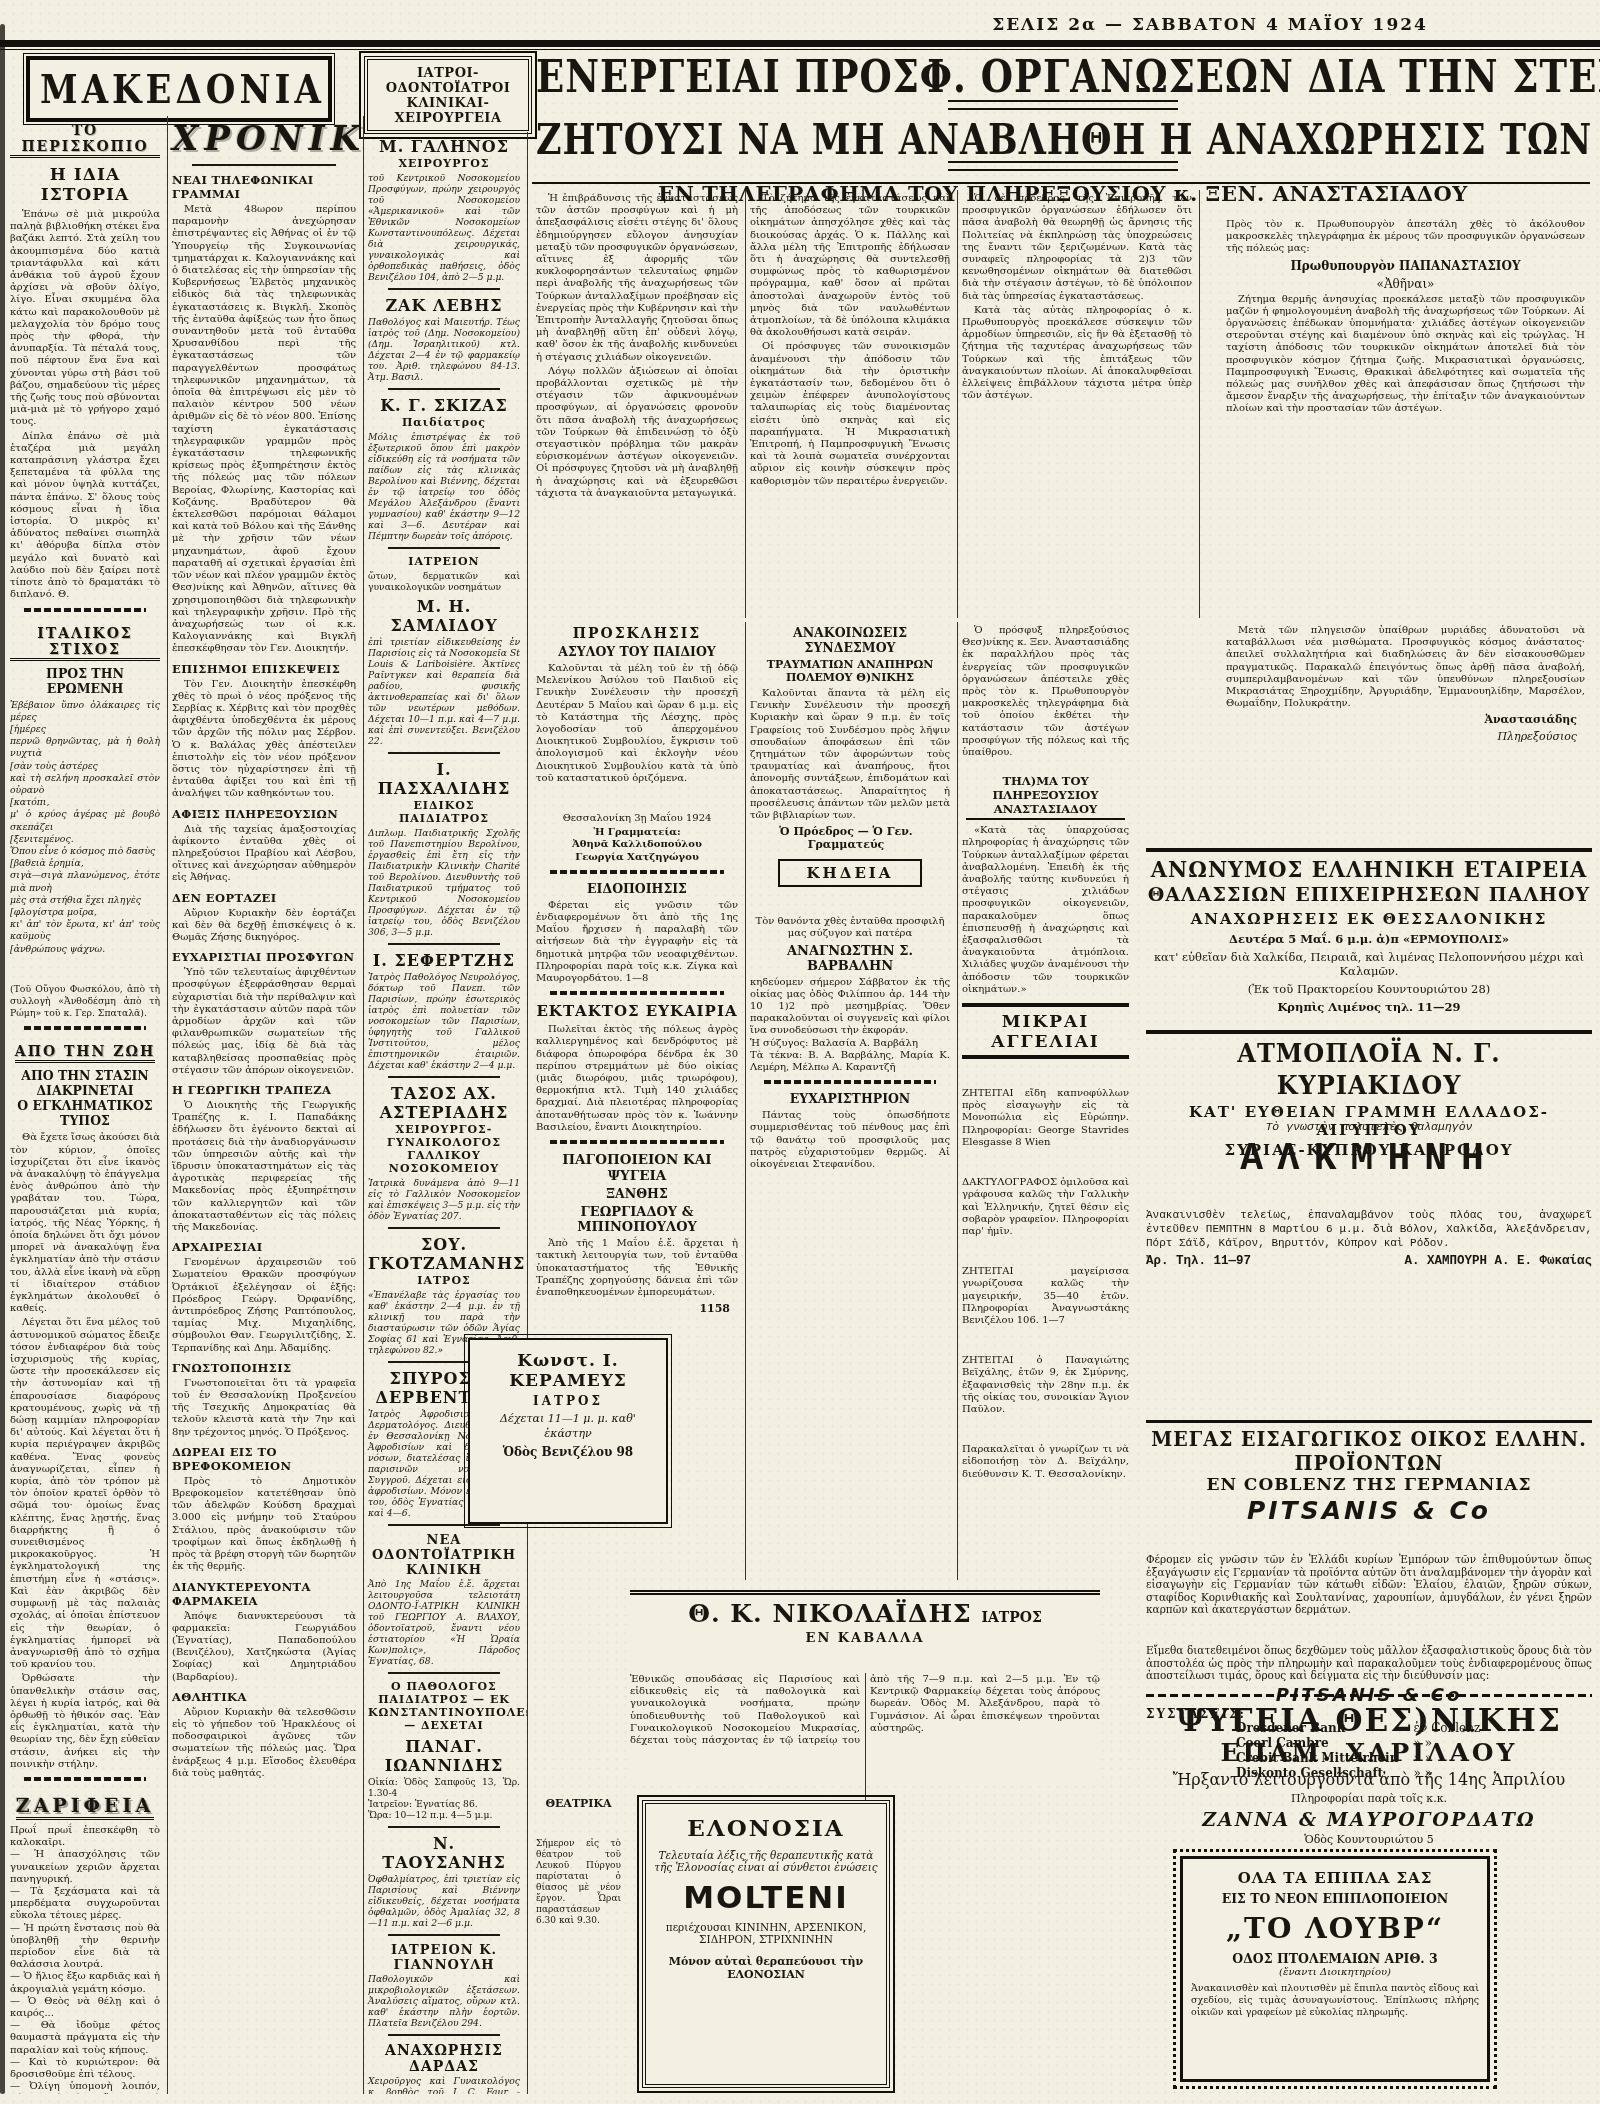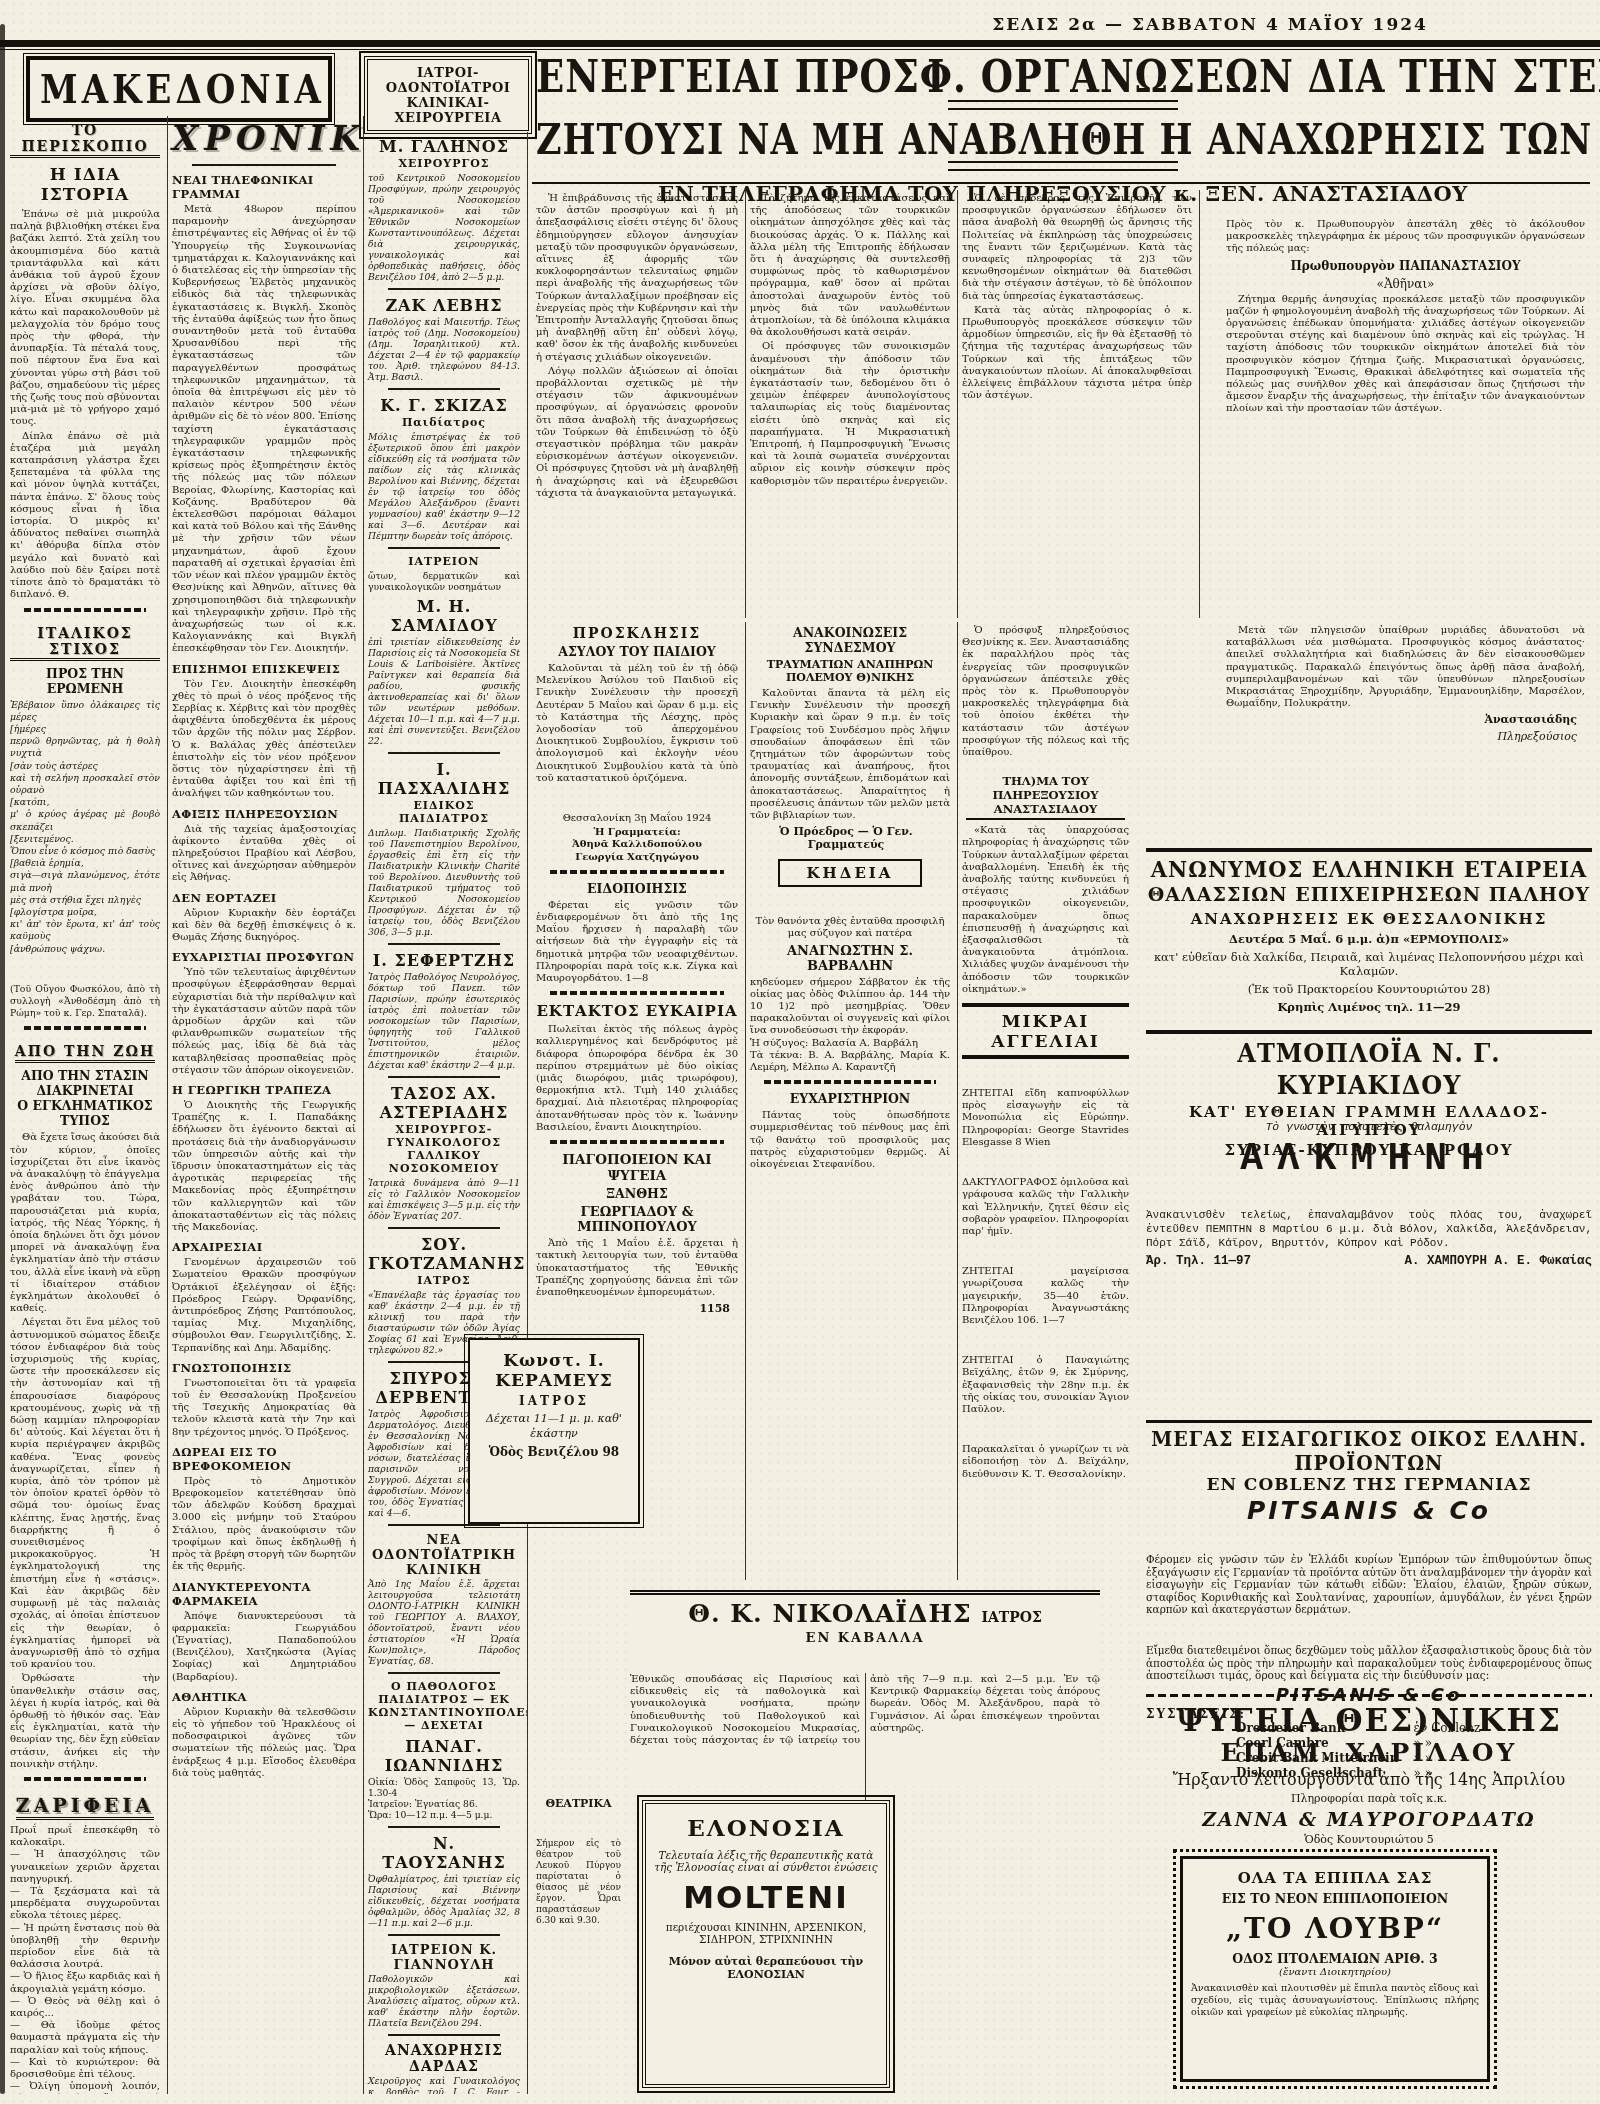--- a/index.html
+++ b/index.html
@@ -448,21 +448,21 @@
     <div class="moltBrand">MOLTENI</div>
     <div style="font-size:10.5px;">περιέχουσαι ΚΙΝΙΝΗΝ, ΑΡΣΕΝΙΚΟΝ, ΣΙΔΗΡΟΝ, ΣΤΡΙΧΝΙΝΗΝ</div>
     <div style="font-size:11px;font-weight:bold;margin-top:10px;">Μόνον αὐταὶ θεραπεύουσι τὴν ΕΛΟΝΟΣΙΑΝ</div>
   </div>
 
   <div class="abs col" style="left:534px;top:1794px;width:94px;height:298px;">
     <div class="t2" style="font-size:11px;">ΘΕΑΤΡΙΚΑ</div>
     <div class="b noind" style="font-size:9px;line-height:11px;">Σήμερον εἰς τὸ θέατρον τοῦ Λευκοῦ Πύργου παρίσταται ὁ θίασος μὲ νέον ἔργον. Ὧραι παραστάσεων 6.30 καὶ 9.30.</div>
   </div>
 
-  <div class="abs ker" style="left:468px;top:1338px;width:172px;height:186px;z-index:5;">
+  <div class="abs ker" style="left:468px;top:1338px;width:200px;height:186px;z-index:5;">
     <div class="kerName">Κωνστ. Ι. ΚΕΡΑΜΕΥΣ</div>
     <div class="kerRole">ΙΑΤΡΟΣ</div>
     <div class="kerLine">Δέχεται 11—1 μ. μ. καθ'</div>
     <div class="kerLine">ἑκάστην</div>
     <div class="kerAddr">Ὁδὸς Βενιζέλου 98</div>
   </div>
 
 </div>
 
 </body></html>

